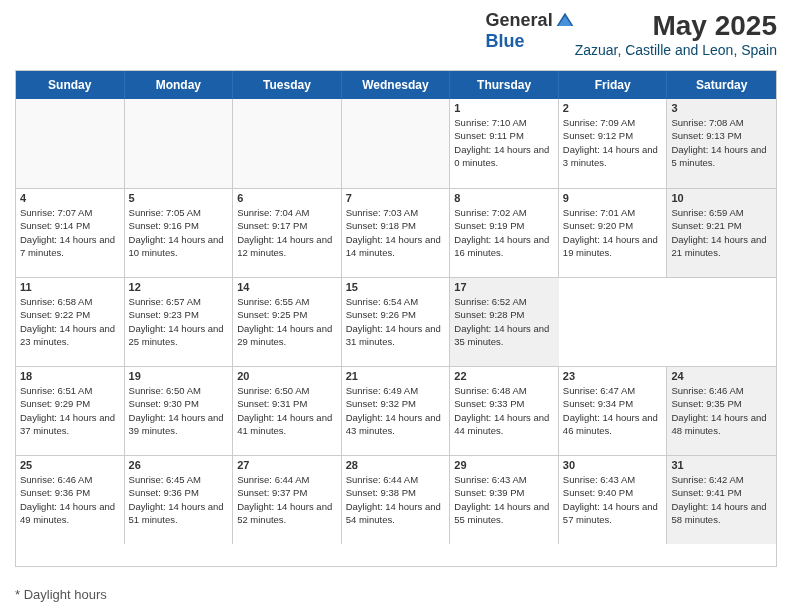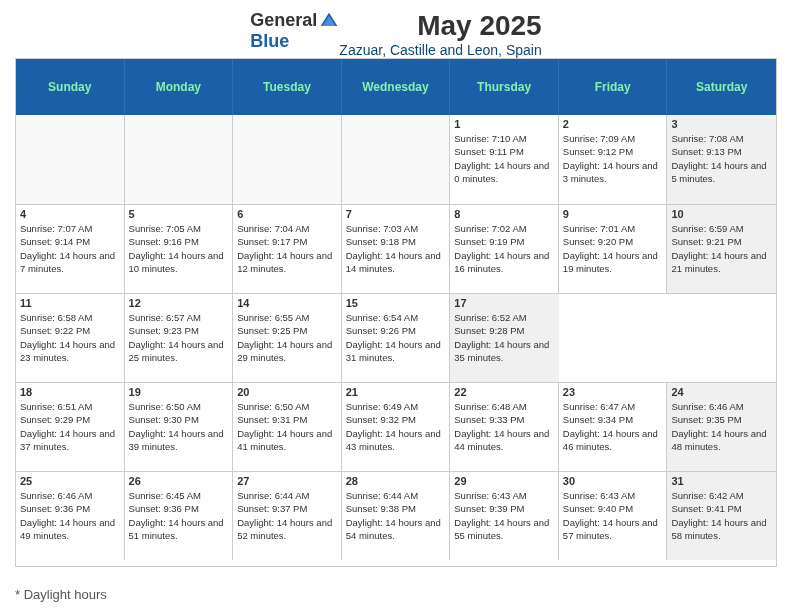--- a/index.html
+++ b/index.html
@@ -12,23 +12,23 @@
     }
     .page {
       width: 792px;
       height: 612px;
       padding: 10px 15px;
       display: flex;
       flex-direction: column;
     }
     .header {
       display: flex;
-      justify-content: center;
+      justify-content: flex-end;
       align-items: flex-start;
-      margin-bottom: 0;
+      margin-bottom: 12px;
     }
     .logo {
       display: flex;
       flex-direction: column;
       align-items: flex-start;
     }
     .logo-text {
       display: flex;
       align-items: center;
     }
@@ -62,25 +62,25 @@
     .calendar {
       border: 1px solid #ccc;
       flex: 1;
     }
     .cal-header {
       display: grid;
       grid-template-columns: repeat(7, 1fr);
       background: #1a5fa8;
     }
     .cal-header-cell {
-      color: #86efac;
+      color: #ffffff;
       font-size: 12px;
       font-weight: bold;
       text-align: center;
-      padding: 21px 2px;
+      padding: 7px 2px;
       border-right: 1px solid #2a6fb8;
     }
     .cal-header-cell:last-child { border-right: none; }
     .cal-body {
       display: grid;
       grid-template-rows: repeat(5, 1fr);
     }
     .cal-row {
       display: grid;
       grid-template-columns: repeat(7, 1fr);

